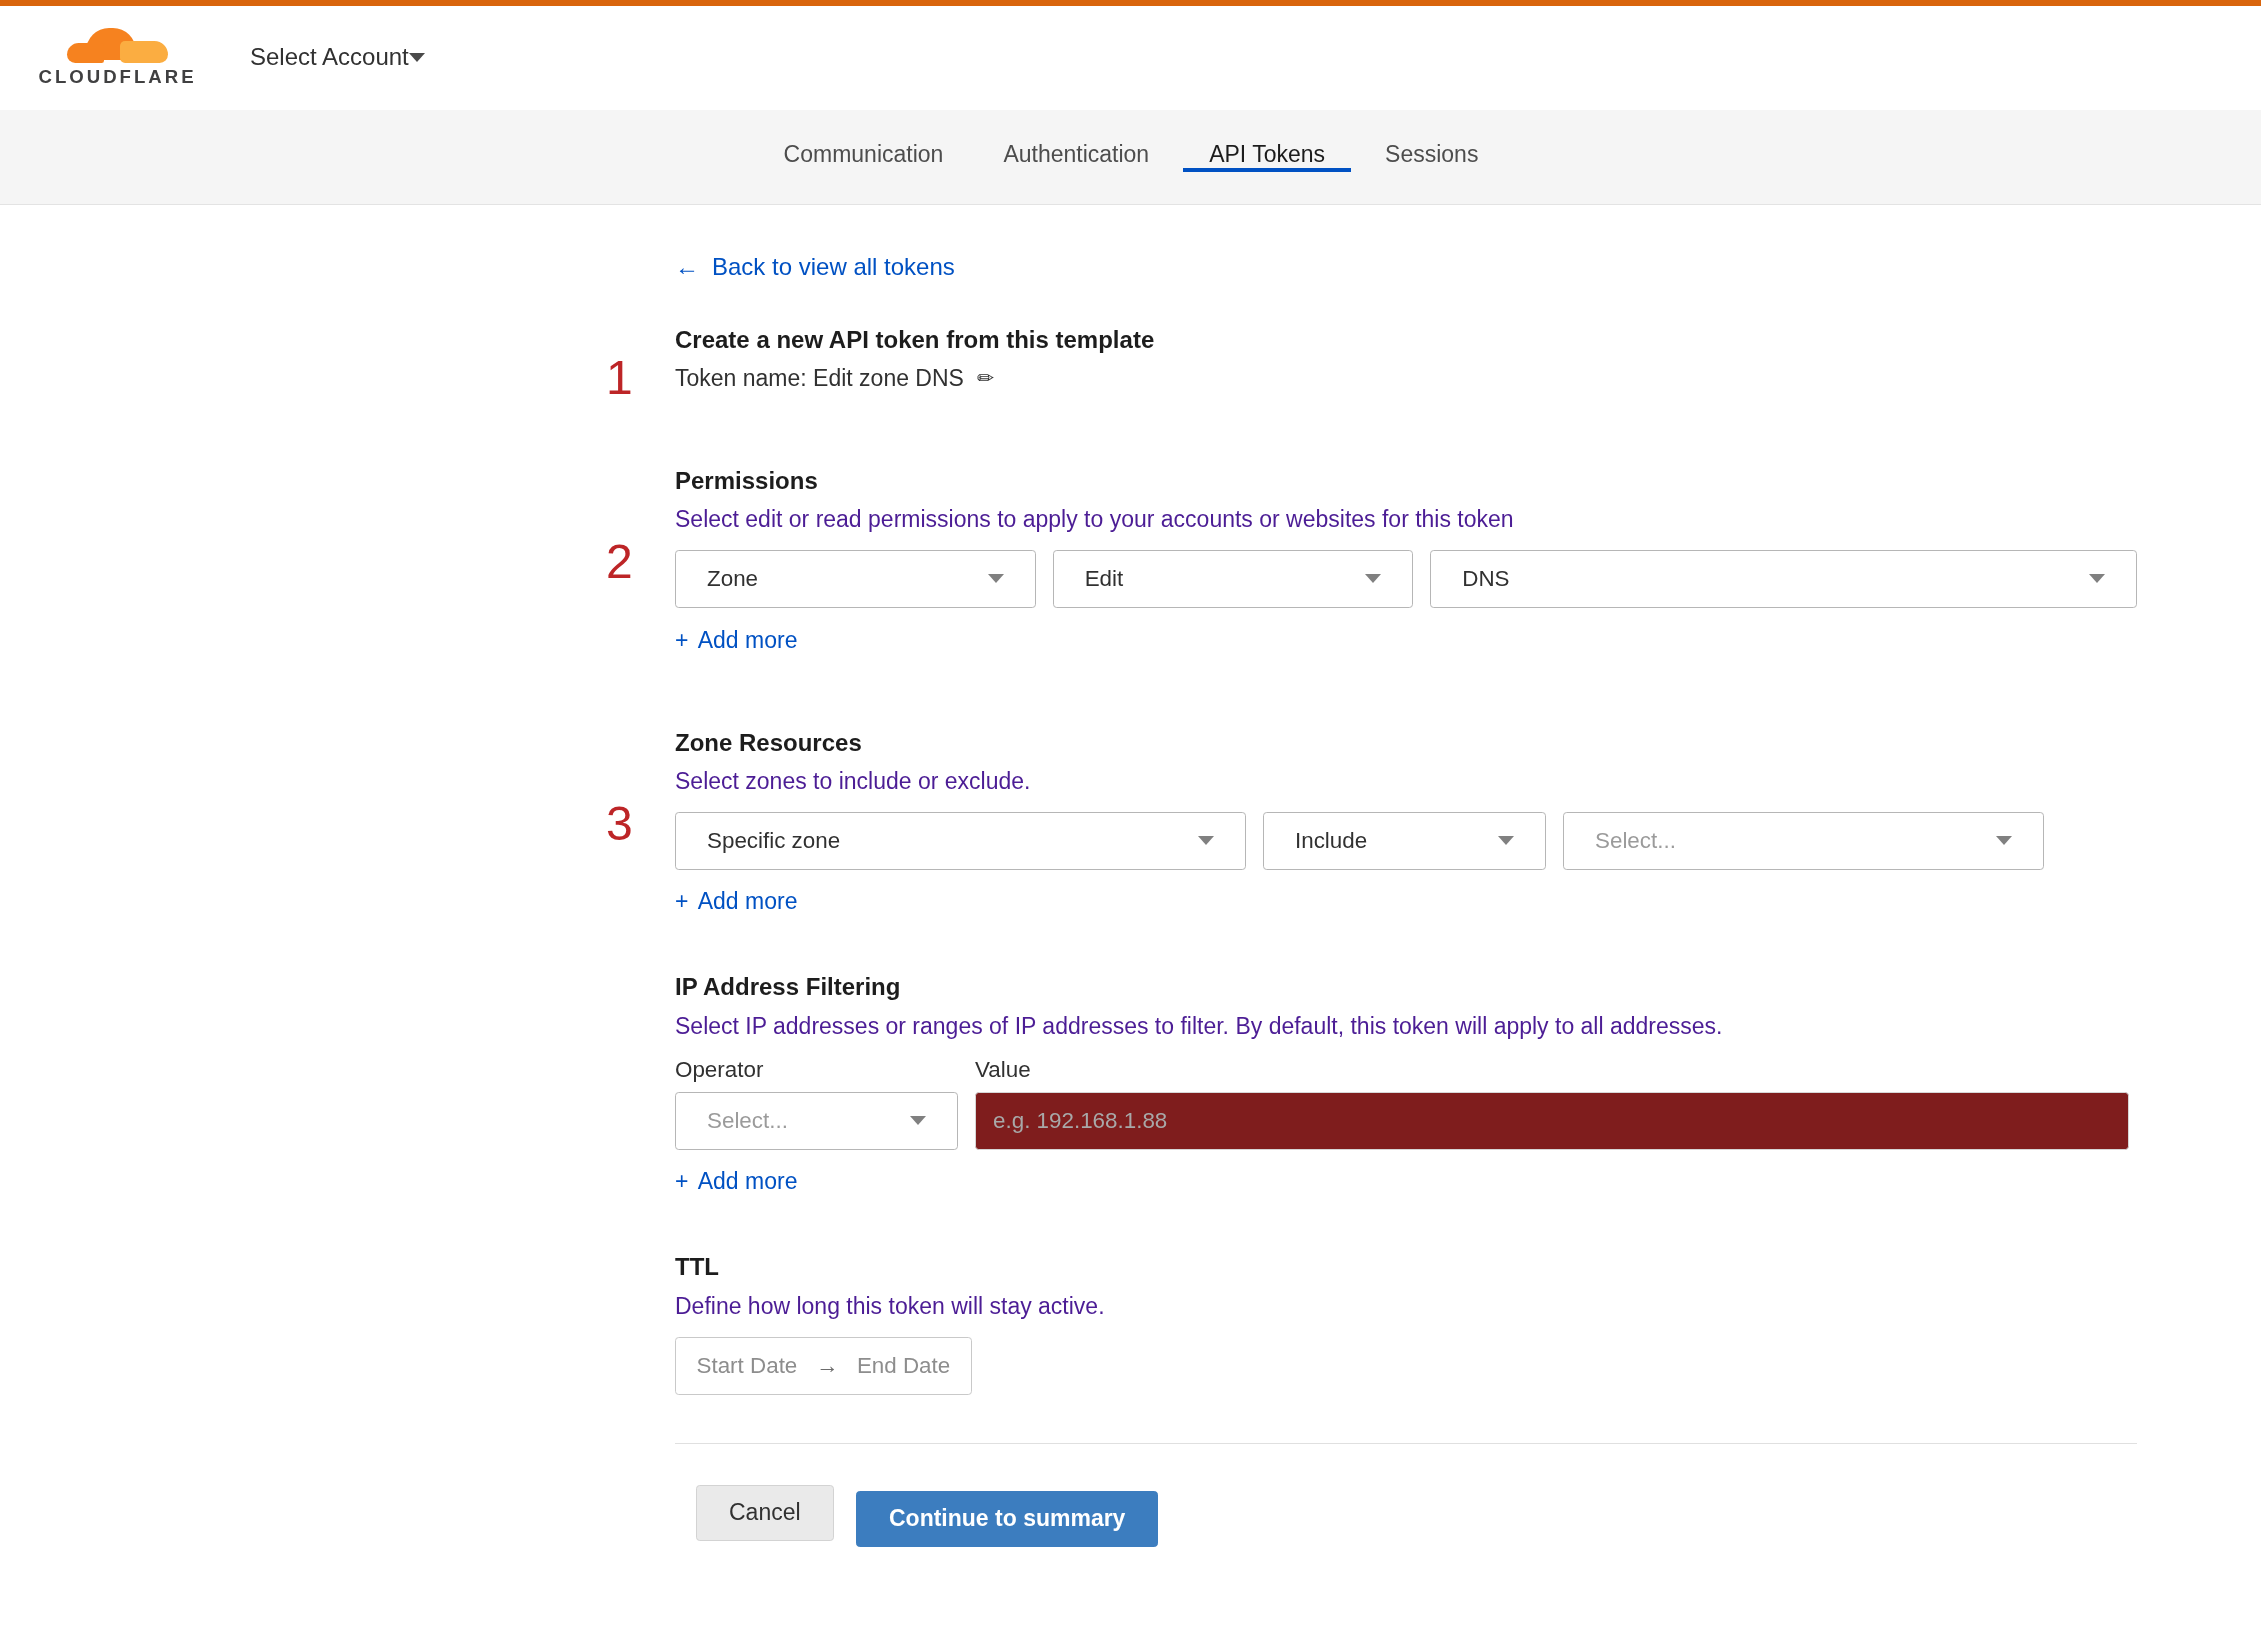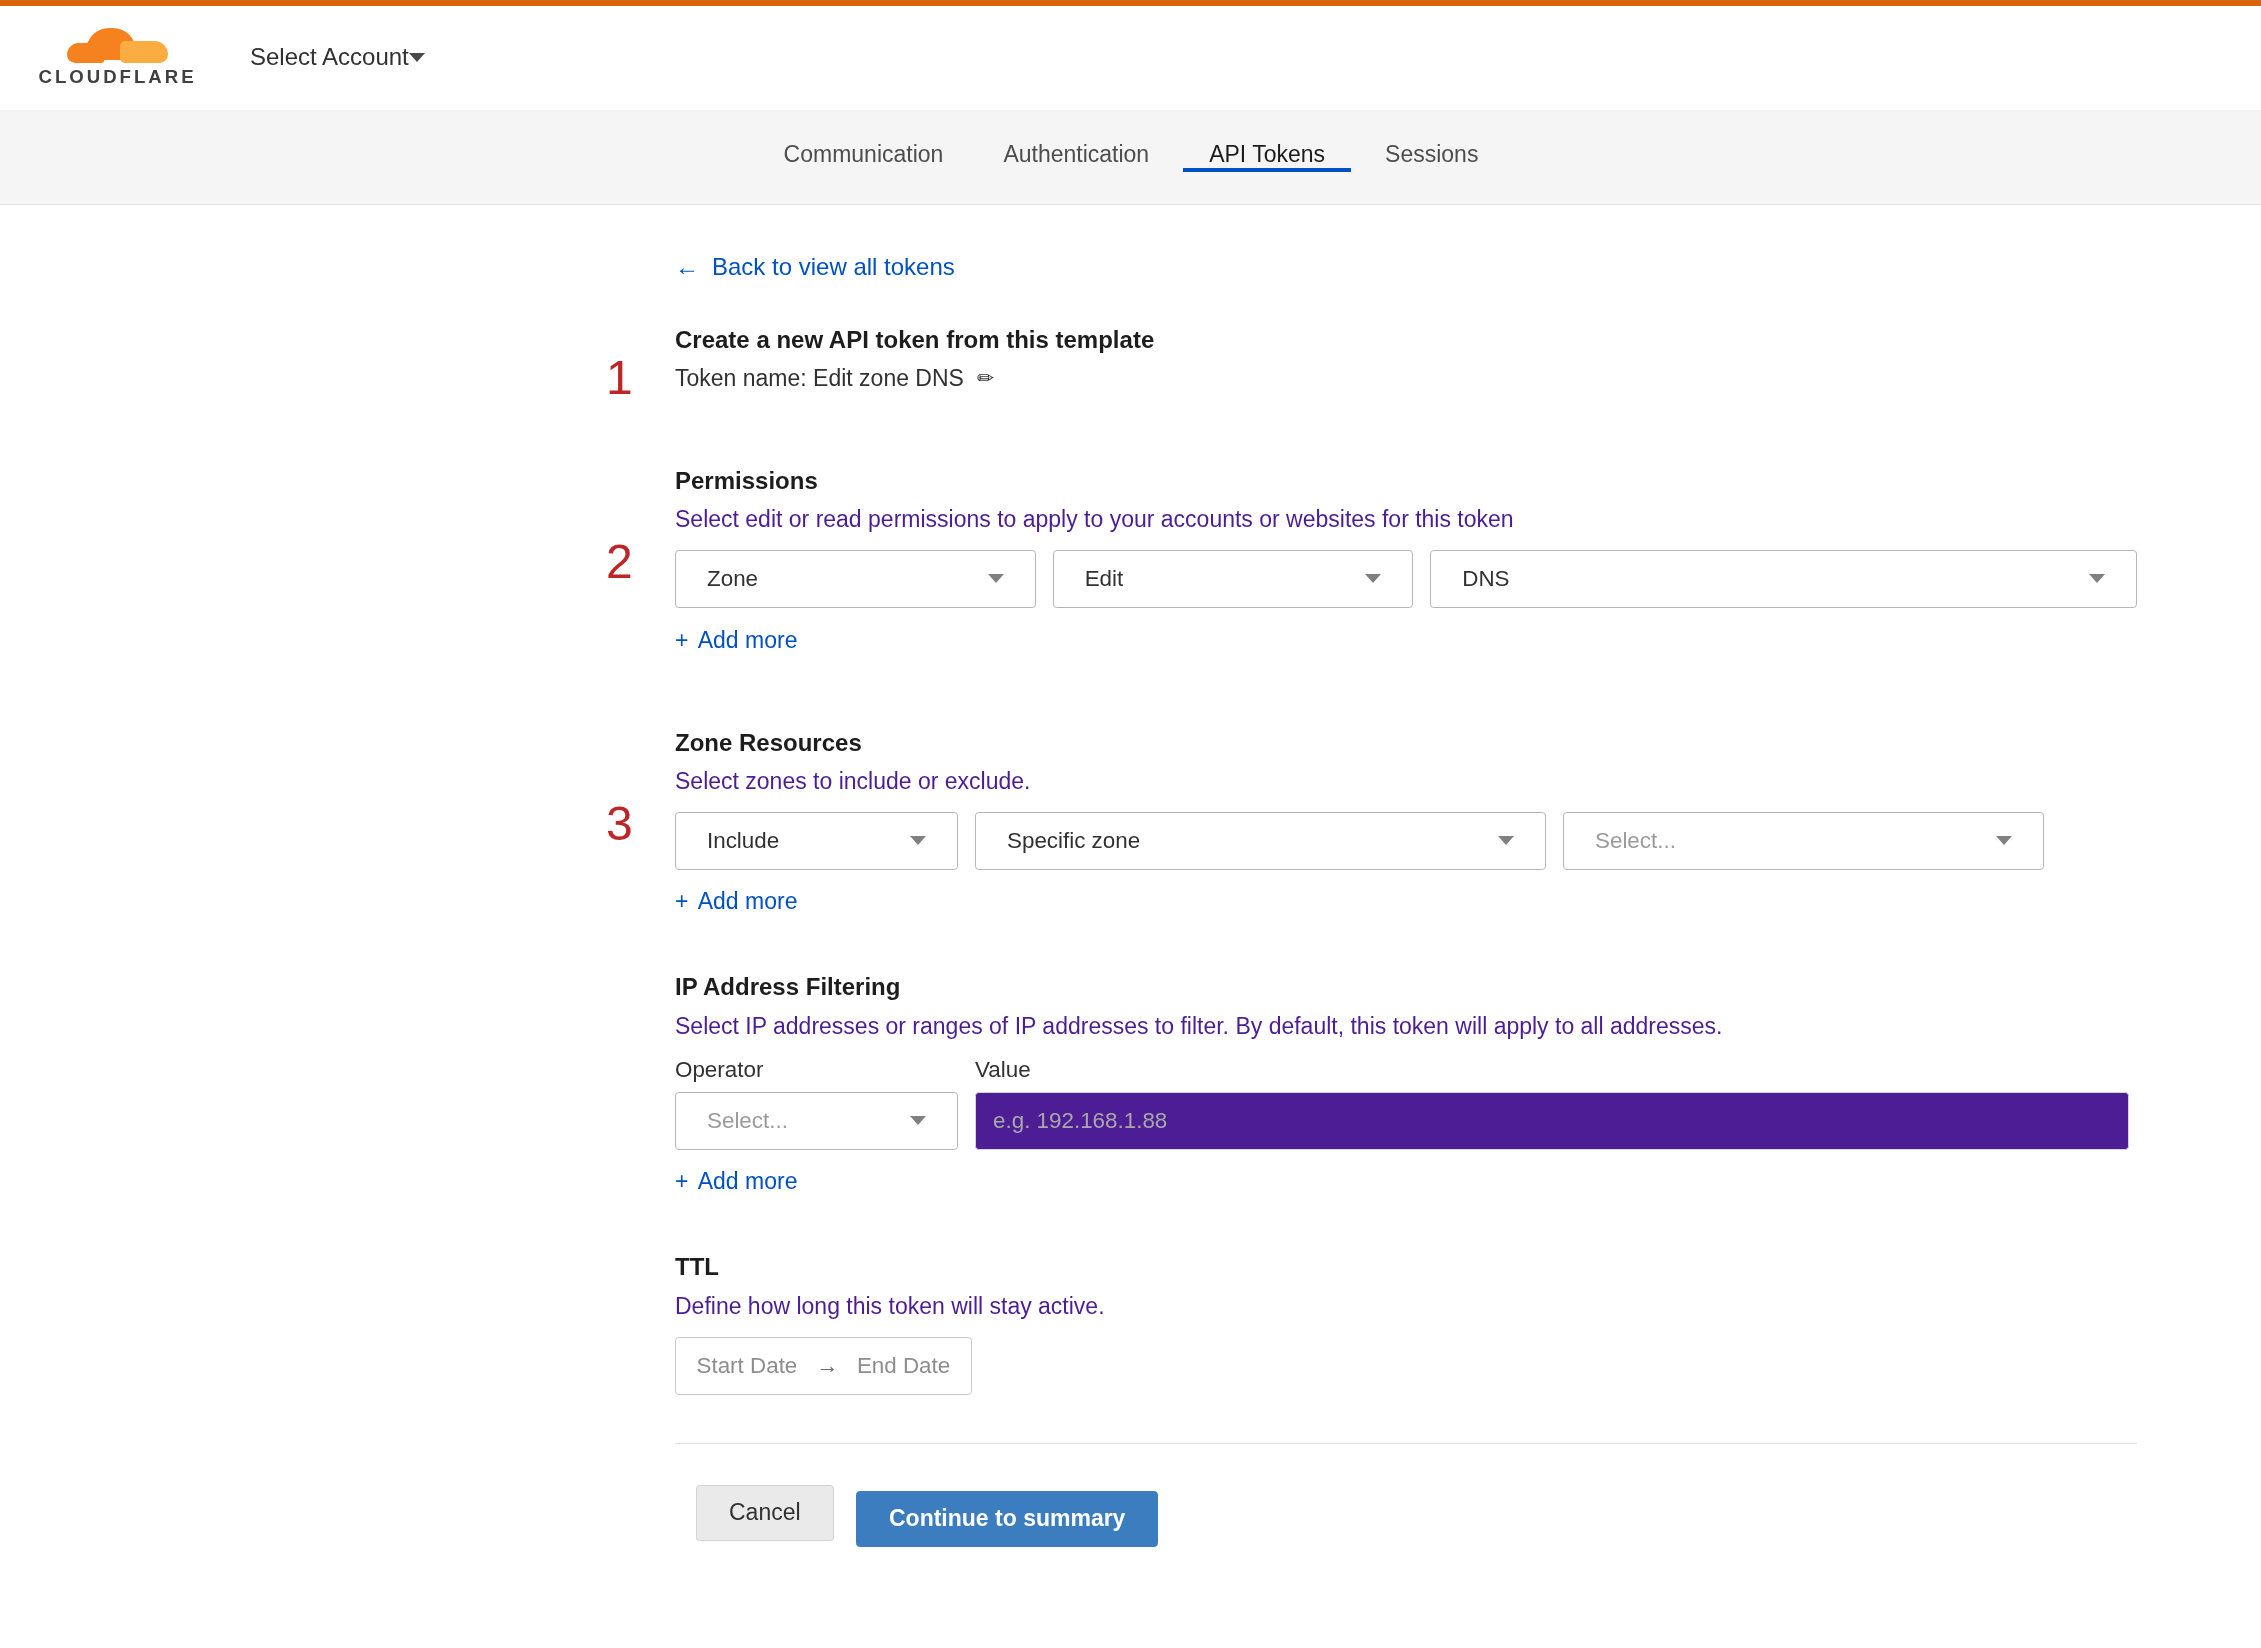--- a/index.html
+++ b/index.html
@@ -206,21 +206,21 @@
 
   .field-label {
     font-size: 22.4px;
     color: #313131;
     margin-bottom: 9.3px;
   }
   .text-input {
     height: 58px;
     border: 0.9px solid #d6d6d6;
     border-radius: 3.7px;
-    background: #4c1d95;
+    background: #7f1d1d;
     display: flex;
     align-items: center;
     padding: 12px 17px;
     font-size: 22.4px;
     color: #a8a8a8;
   }
 
   .date-range {
     display: inline-flex;
     align-items: center;
@@ -342,26 +342,26 @@
           <span class="plus">+</span>
           <span>Add more</span>
         </div>
       </div>
 
       <div class="section mt-80">
         <div class="step-num" style="top: 71px;">3</div>
         <div class="section-title">Zone Resources</div>
         <div class="section-desc">Select zones to include or exclude.</div>
         <div class="row">
+          <div class="select" style="width: 571px;">
+            <span class="val">Specific zone</span>
+            <span class="arrow"></span>
+          </div>
           <div class="select" style="width: 283px;">
             <span class="val">Include</span>
-            <span class="arrow"></span>
-          </div>
-          <div class="select" style="width: 571px;">
-            <span class="val">Specific zone</span>
             <span class="arrow"></span>
           </div>
           <div class="select" style="width: 481px;">
             <span class="val placeholder">Select...</span>
             <span class="arrow"></span>
           </div>
         </div>
         <div class="add-more">
           <span class="plus">+</span>
           <span>Add more</span>

